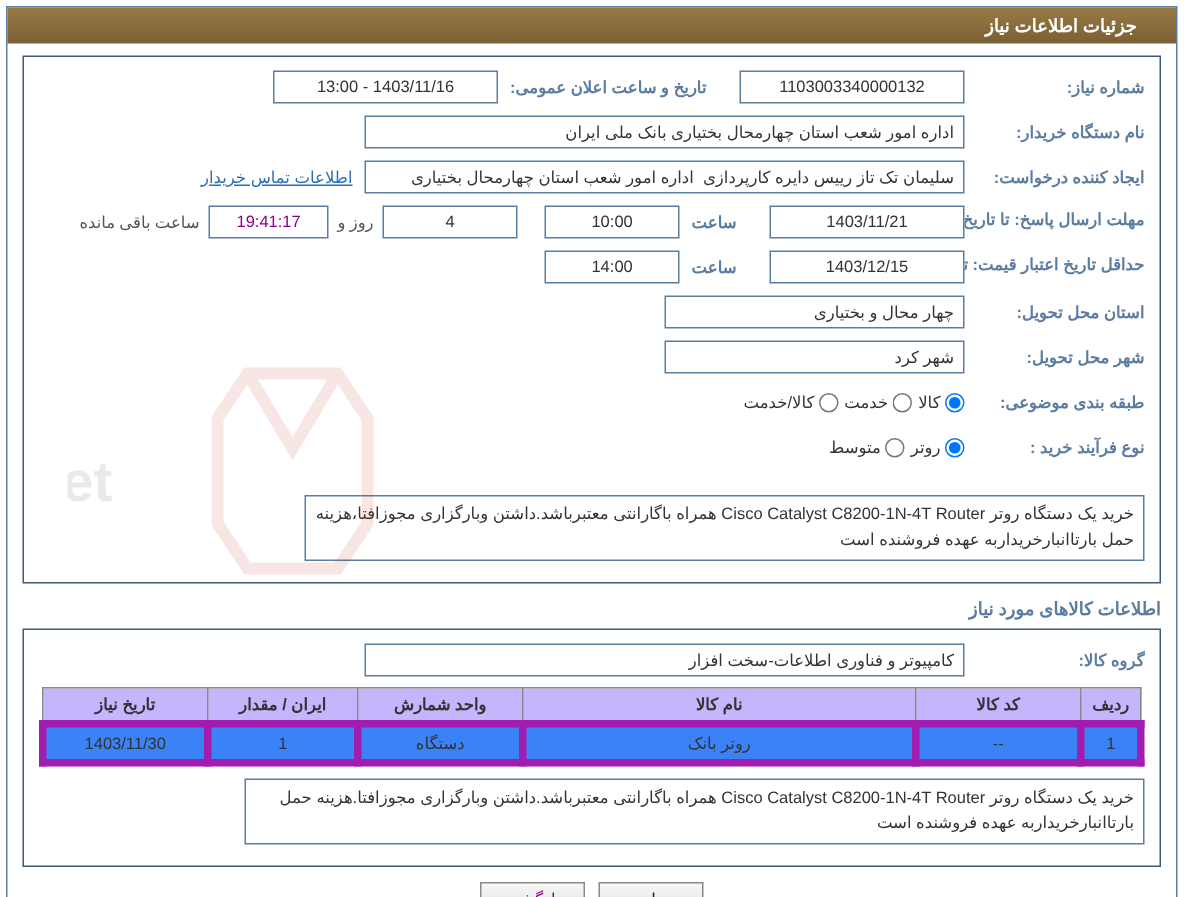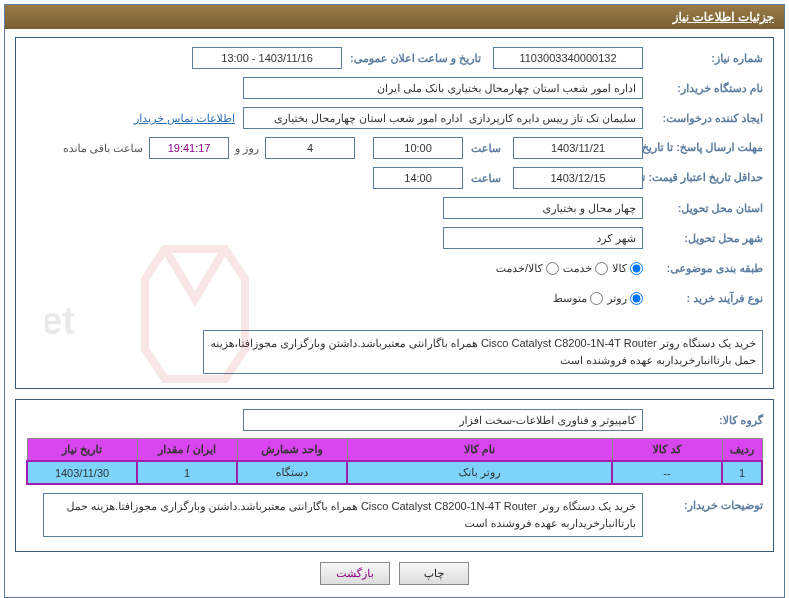--- a/index.html
+++ b/index.html
@@ -13,23 +13,22 @@
   color: #333;
 }
 .panel {
   border: 1px solid #5b7da0;
 }
 .panel-header {
   background: #8a6d3b;
   background: linear-gradient(#9a7b47, #7a5f33);
   color: #fff;
   font-weight: bold;
-  padding: 5px 10px;
+  padding: 5px 26px;
   font-size: 12px;
-  text-decoration: underline;
 }
 .panel-body {
   padding: 8px 10px 12px 10px;
   position: relative;
 }
 .section {
   border: 1px solid #3a5a7a;
   margin-bottom: 10px;
   padding: 8px 10px;
 }
@@ -40,21 +39,21 @@
   min-height: 24px;
 }
 .label {
   color: #5b7da0;
   font-weight: bold;
   flex-shrink: 0;
   padding-left: 4px;
   white-space: nowrap;
 }
 .label-col1 { width: 120px; }
-.label-mid { width: auto; margin-right: 12px; margin-left: 4px; }
+.label-mid { width: auto; margin-right: 22px; margin-left: 4px; }
 .input {
   border: 1px solid #5b7da0;
   background: #fff;
   padding: 3px 6px;
   font-family: inherit;
   font-size: 11px;
   text-align: center;
   color: #333;
   height: 22px;
 }
@@ -82,31 +81,31 @@
   font-weight: bold;
   margin: 10px 0 6px 2px;
   font-size: 12px;
 }
 table.grid {
   width: 100%;
   border-collapse: collapse;
   font-size: 11px;
 }
 table.grid th {
-  background: #d946ef;
+  background: #c4b5fd;
   color: #333;
   border: 1px solid #888;
   padding: 4px 6px;
   font-weight: bold;
 }
 table.grid td {
-  border: 2px solid #a21caf;
+  border: 5px solid #a21caf;
   padding: 4px 6px;
   text-align: center;
-  background: #7dd3fc;
+  background: #3b82f6;
 }
 .btn {
   display: inline-block;
   min-width: 70px;
   padding: 4px 12px;
   border: 1px solid #888;
   background: linear-gradient(#f8f8f8, #dcdcdc);
   cursor: pointer;
   font-family: inherit;
   font-size: 11px;
@@ -221,20 +220,21 @@
         </div>
       </div>
 
       <div style="height:14px"></div>
 
       <div class="row" style="align-items:flex-start">
         <textarea class="input" readonly="" style="">خرید یک دستگاه روتر Cisco Catalyst C8200-1N-4T Router همراه باگارانتی معتبرباشد.داشتن وبارگزاری مجوزافتا،هزینه حمل بارتاانبارخریداربه عهده فروشنده است</textarea>
       </div>
     </div>
 
+    <div class="section-title">اطلاعات کالاهای مورد نیاز</div>
     <div class="section">
       <div class="row">
         <span class="label label-col1">گروه کالا:</span>
         <input class="input input-wide" style="width: 400px;" readonly="" value="کامپیوتر و فناوری اطلاعات-سخت افزار">
       </div>
 
       <table class="grid">
         <thead>
           <tr>
             <th style="width:40px">ردیف</th>
@@ -251,21 +251,20 @@
             <td>--</td>
             <td>روتر بانک</td>
             <td>دستگاه</td>
             <td>1</td>
             <td>1403/11/30</td>
           </tr>
         </tbody>
       </table>
 
       <div class="row" style="align-items:flex-start;margin-top:8px">
-        <span class="label label-col1" style="padding-top:6px">توضیحات خریدار:</span>
         <textarea class="input" style="width: 600px;" readonly="">خرید یک دستگاه روتر Cisco Catalyst C8200-1N-4T Router همراه باگارانتی معتبرباشد.داشتن وبارگزاری مجوزافتا.هزینه حمل بارتاانبارخریداربه عهده فروشنده است</textarea>
       </div>
     </div>
 
     <div class="button-row">
       <button class="btn">چاپ</button>
       <button class="btn btn-ret">بازگشت</button>
     </div>
 
   </div>

